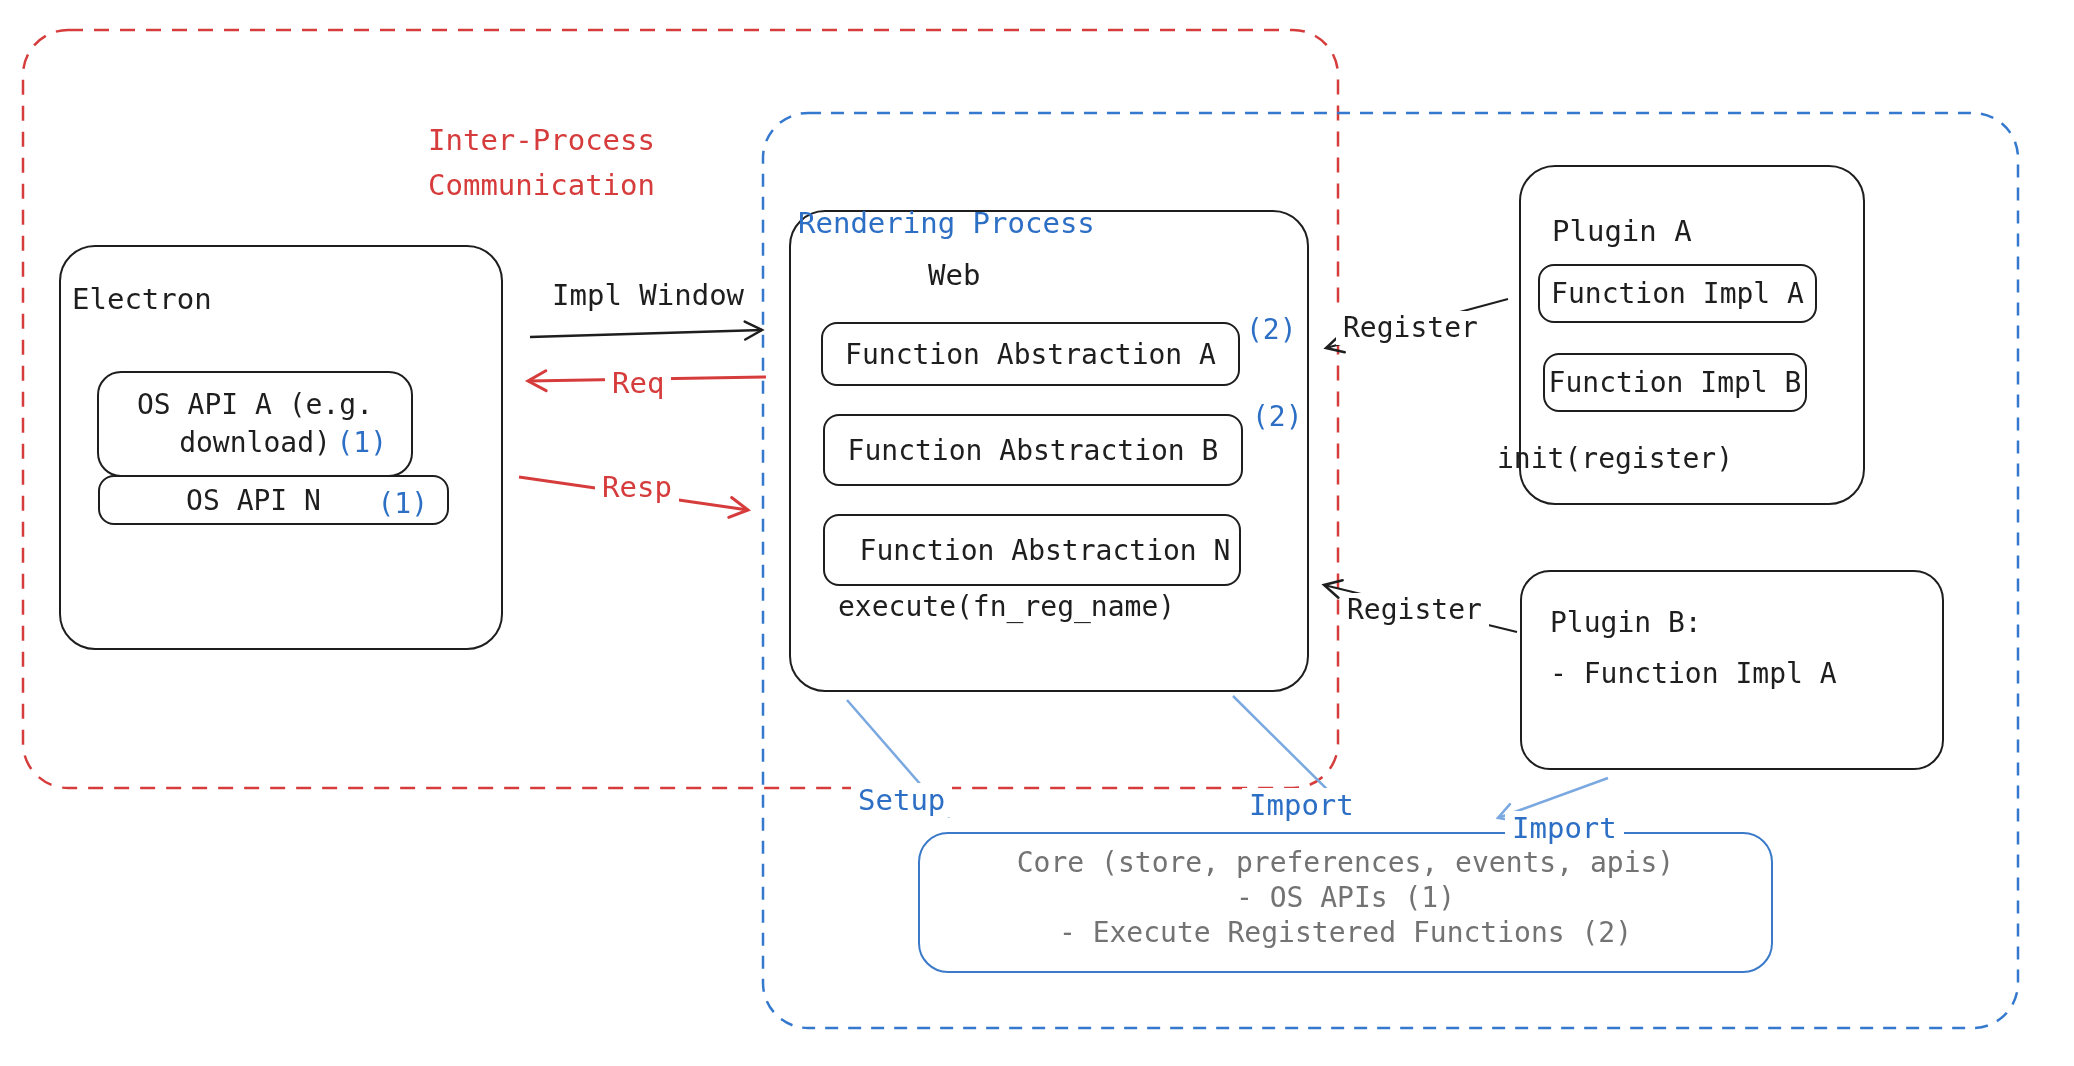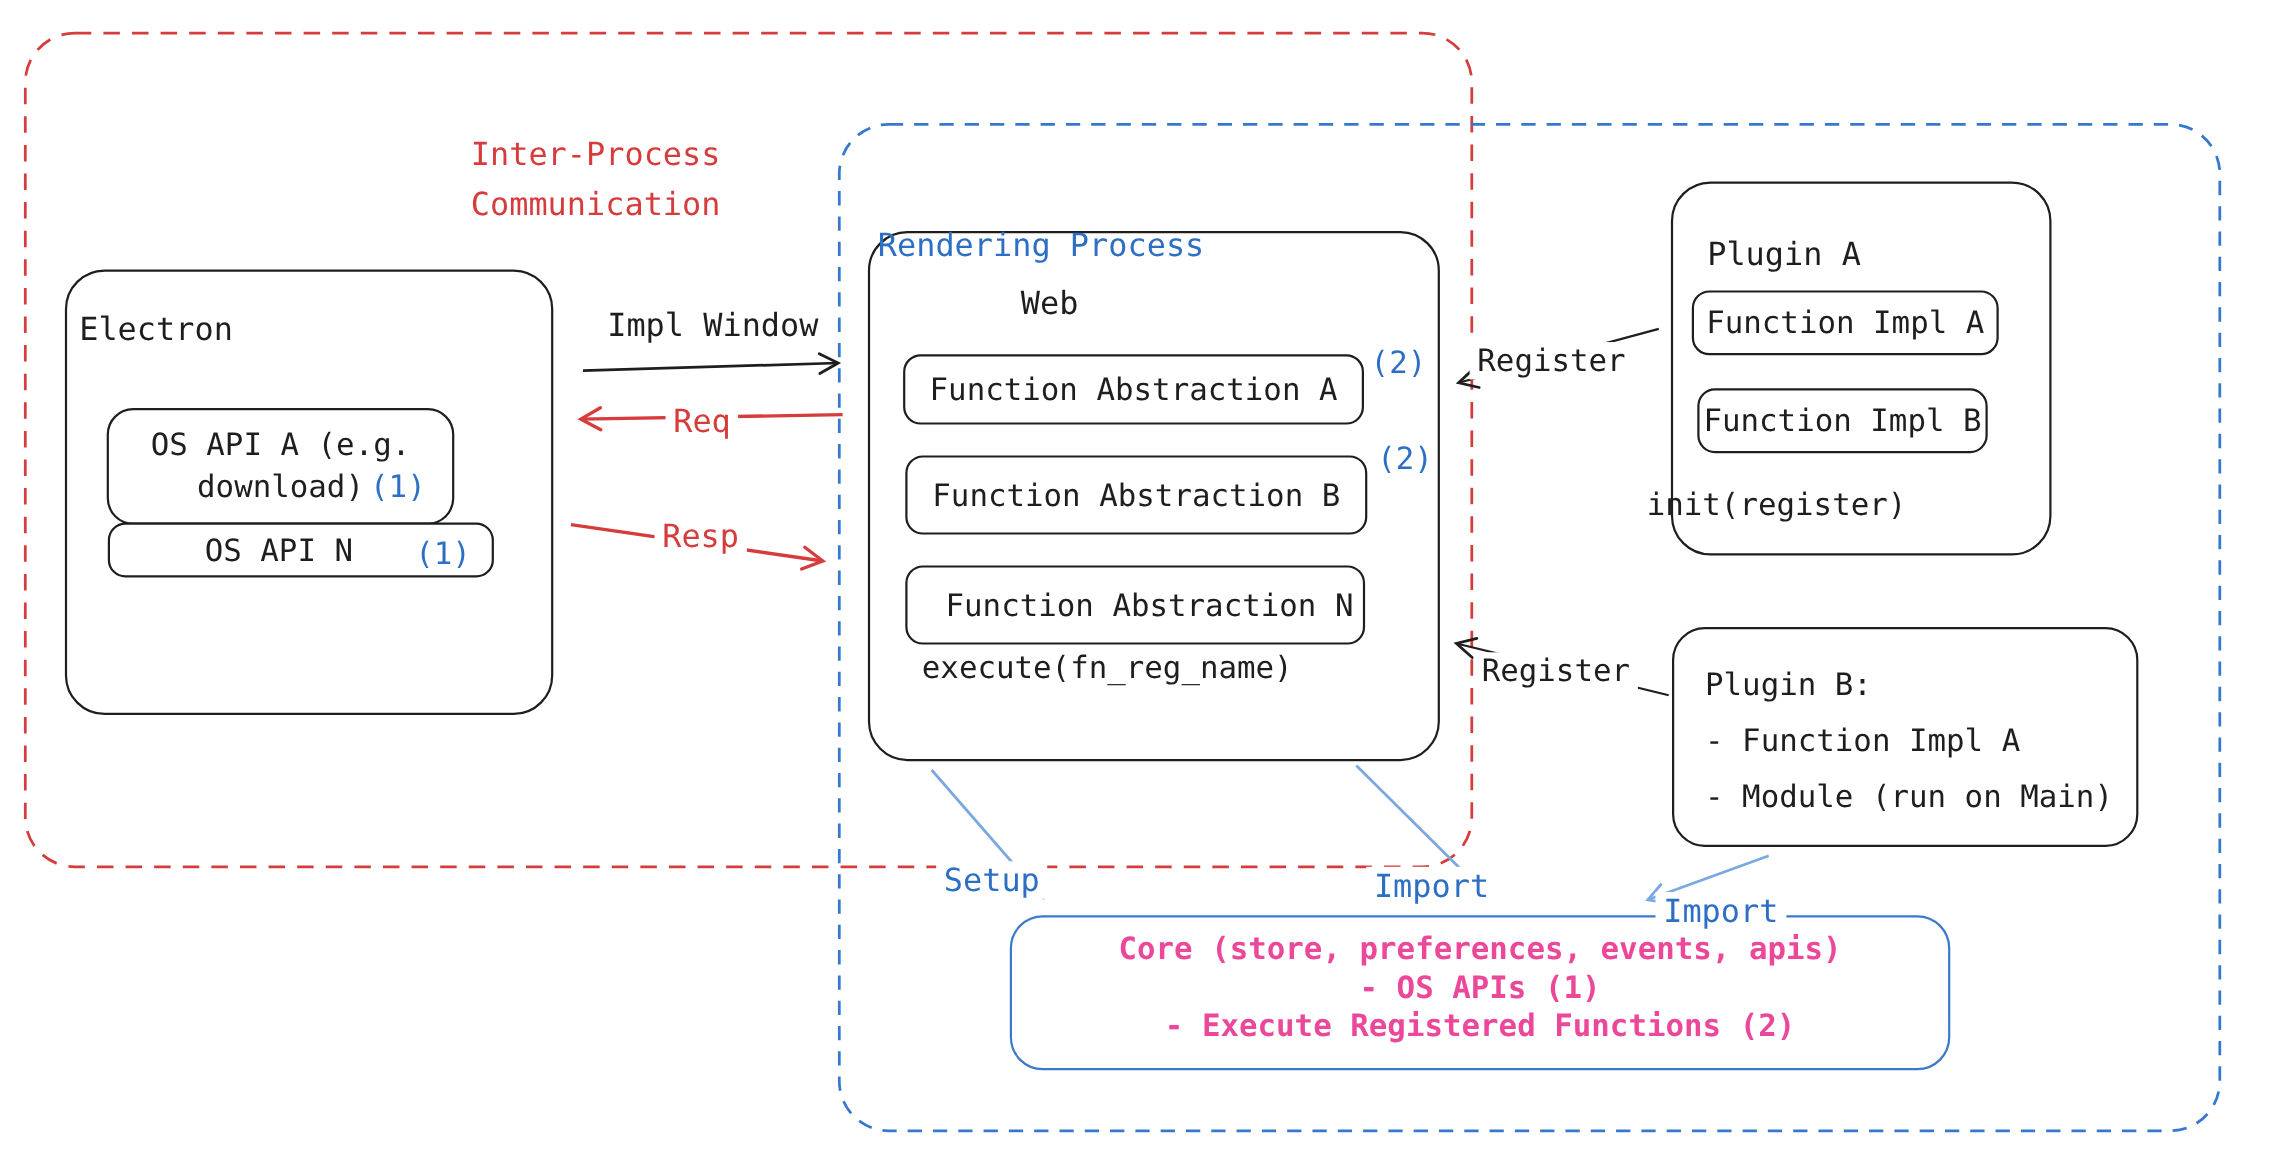--- a/index.html
+++ b/index.html
@@ -6,21 +6,21 @@
   #canvas{position:relative;width:2074px;height:1066px;background:#fff;overflow:hidden;
           font-family:"DejaVu Sans Mono","Liberation Mono",monospace;color:#1e1e1e;}
   .box{position:absolute;background:#fff;border:2.5px solid #1e1e1e;box-sizing:border-box;z-index:1;}
   .bluebox{border-color:#3a7ac8;}
   .cc{display:flex;align-items:center;justify-content:center;}
   .lbl{position:absolute;white-space:nowrap;font-size:28px;line-height:30px;z-index:4;}
   .title{font-size:29px;}
   .onarrow{background:#fff;padding:2px 7px;}
   .red{color:#d63c3c;}
   .blue{color:#2d6fc5;margin-top:40px;}
-  .coreblue{color:#ec4899;font-weight:bold;}
+  .coreblue{color:#737373;}
   .badge{color:#2d6fc5;font-size:28px;}
   .inbadge{position:absolute;z-index:2;}
   svg#overlay{position:absolute;left:0;top:0;z-index:3;pointer-events:none;}
 </style>
 </head>
 <body>
 
 <div id="canvas">
 
   <div class="box" style="left:59px;top:245px;width:444px;height:405px;border-radius:36px;"></div>
@@ -65,21 +65,20 @@
     <span>Function Impl A</span>
   </div>
   <div class="box cc" style="left:1543px;top:353px;width:264px;height:59px;border-radius:16px;font-size:28px;">
     <span>Function Impl B</span>
   </div>
   <div class="lbl" style="left:1497px;top:444px;">init(register)</div>
 
   <div class="box" style="left:1520px;top:570px;width:424px;height:200px;border-radius:30px;"></div>
   <div class="lbl" style="left:1550px;top:608px;">Plugin B:</div>
   <div class="lbl" style="left:1550px;top:659px;">- Function Impl A</div>
-  <div class="lbl" style="left:1550px;top:710px;">- Module (run on Main)</div>
 
   <div class="box bluebox" style="left:918px;top:832px;width:855px;height:141px;border-radius:30px;">
     <div class="coreblue" style="position:absolute;left:0;top:11px;width:100%;text-align:center;font-size:28px;line-height:35px;">
       <div>Core (store, preferences, events, apis)</div>
       <div>- OS APIs (1)</div>
       <div>- Execute Registered Functions (2)</div>
     </div>
   </div>
 
   <svg id="overlay" width="2074" height="1066" viewBox="0 0 2074 1066">

